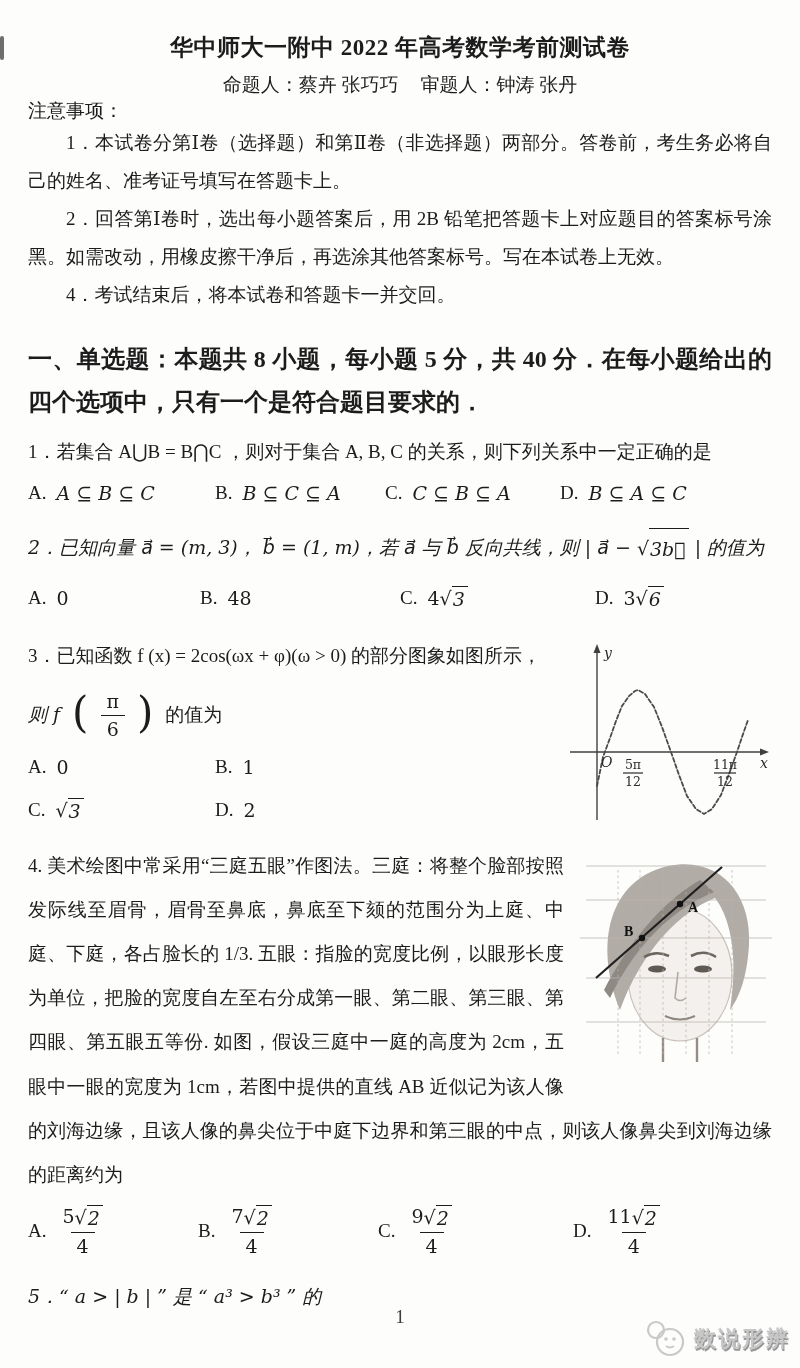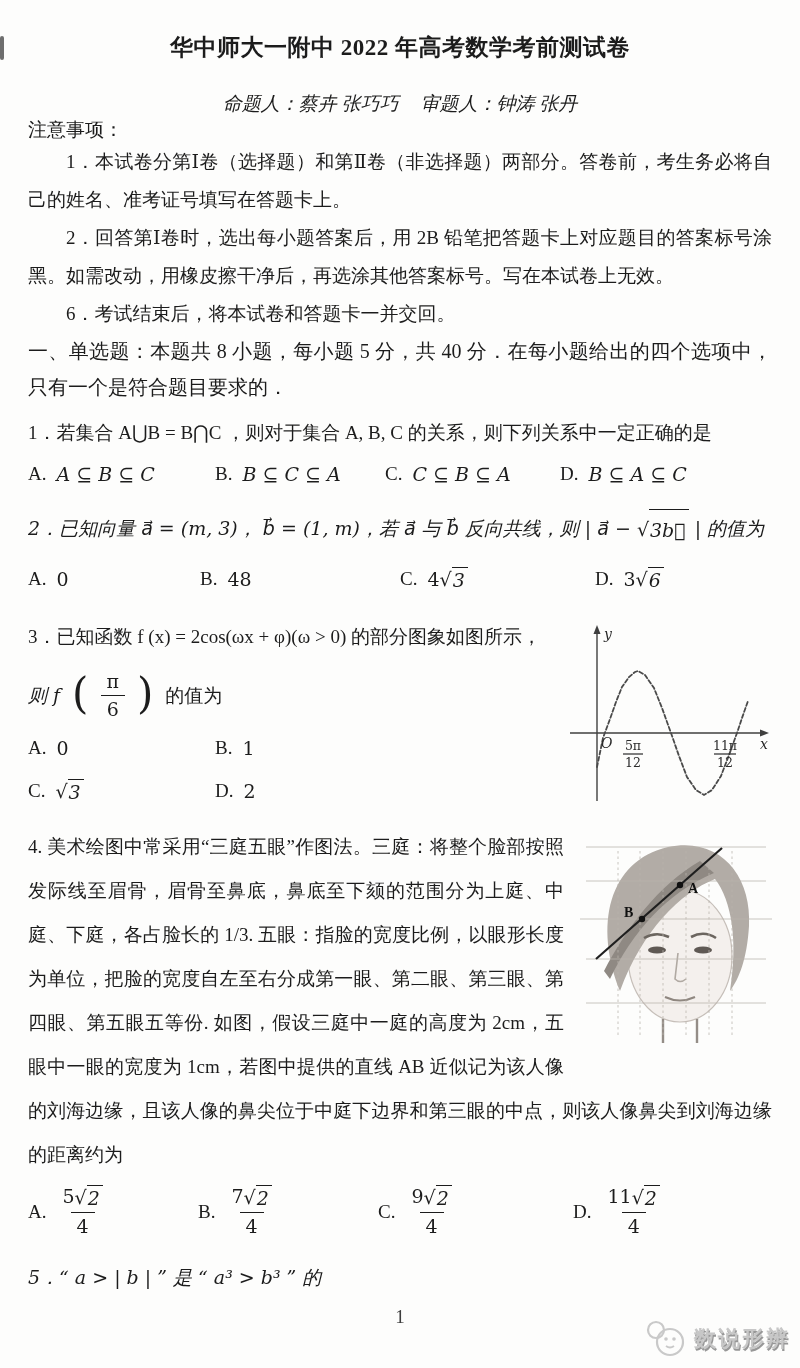--- a/index.html
+++ b/index.html
@@ -8,26 +8,26 @@
   .page {
     position:relative; width:800px; height:1368px; overflow:hidden;
     background:#fdfdfc; color:#1c1c1c;
     font-family:"Liberation Serif","DejaVu Serif",serif;
     font-size:19px;
   }
   .inner { padding:32px 28px 0 28px; }
   .scan-mark { position:absolute; left:0; top:36px; width:4px; height:24px; background:#4a4a4a; border-radius:2px; opacity:.8; }
 
   .title { text-align:center; font-size:23px; font-weight:bold; letter-spacing:.5px; }
-  .subtitle { margin-top:28px; display:flex; justify-content:center; gap:22px; font-size:19px;font-style:italic; }
+  .subtitle { margin-top:9px; display:flex; justify-content:center; gap:22px; font-size:19px; }
 
   .notice-title { font-size:19px; }
   .notices p { line-height:2; text-indent:2em; text-align:justify; }
 
-  .section-heading { font-weight:normal; line-height:1.8; text-align:justify; font-size:20px; }
+  .section-heading { margin-top:24px; font-weight:bold; line-height:1.8; text-align:justify; font-size:24px; }
 
   .math { font-family:"DejaVu Serif","DejaVu Sans",serif; font-style:italic; }
   .stem { line-height:2.1; text-align:justify; }
 
   .opts { display:grid; align-items:center; margin-top:10px; }
   .opts-4a { grid-template-columns:187px 170px 175px 1fr; }
   .opts-4b { grid-template-columns:172px 200px 195px 1fr; }
   .opts-2  { grid-template-columns:187px 1fr; width:420px; }
   .opts-4c { grid-template-columns:170px 180px 195px 1fr; }
   .opt { display:flex; align-items:center; }
@@ -80,21 +80,21 @@
     <div class="title">华中师大一附中 2022 年高考数学考前测试卷</div>
     <div class="subtitle">
       <span>命题人：蔡卉 张巧巧</span>
       <span>审题人：钟涛 张丹</span>
     </div>
 
     <div class="notice-title">注意事项：</div>
     <div class="notices">
       <p>1．本试卷分第Ⅰ卷（选择题）和第Ⅱ卷（非选择题）两部分。答卷前，考生务必将自己的姓名、准考证号填写在答题卡上。</p>
       <p>2．回答第Ⅰ卷时，选出每小题答案后，用 2B 铅笔把答题卡上对应题目的答案标号涂黑。如需改动，用橡皮擦干净后，再选涂其他答案标号。写在本试卷上无效。</p>
-      <p>6．考试结束后，将本试卷和答题卡一并交回。</p>
+      <p>4．考试结束后，将本试卷和答题卡一并交回。</p>
     </div>
 
     <div class="section-heading">一、单选题：本题共 8 小题，每小题 5 分，共 40 分．在每小题给出的四个选项中，只有一个是符合题目要求的．</div>
 
     <div class="q1">
       <div class="stem">1．若集合 A⋃B = B⋂C ，则对于集合 A, B, C 的关系，则下列关系中一定正确的是</div>
       <div class="opts opts-4a">
         <span class="opt">
             <span class="opt-label">A.</span>
             <span class="opt-val">A ⊆ B ⊆ C</span>

